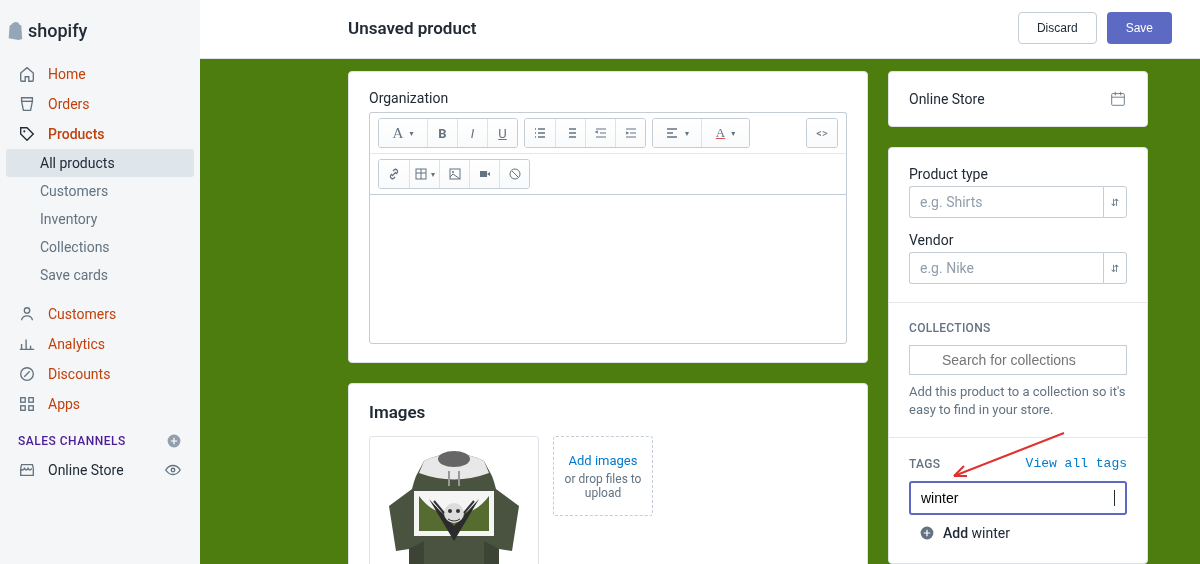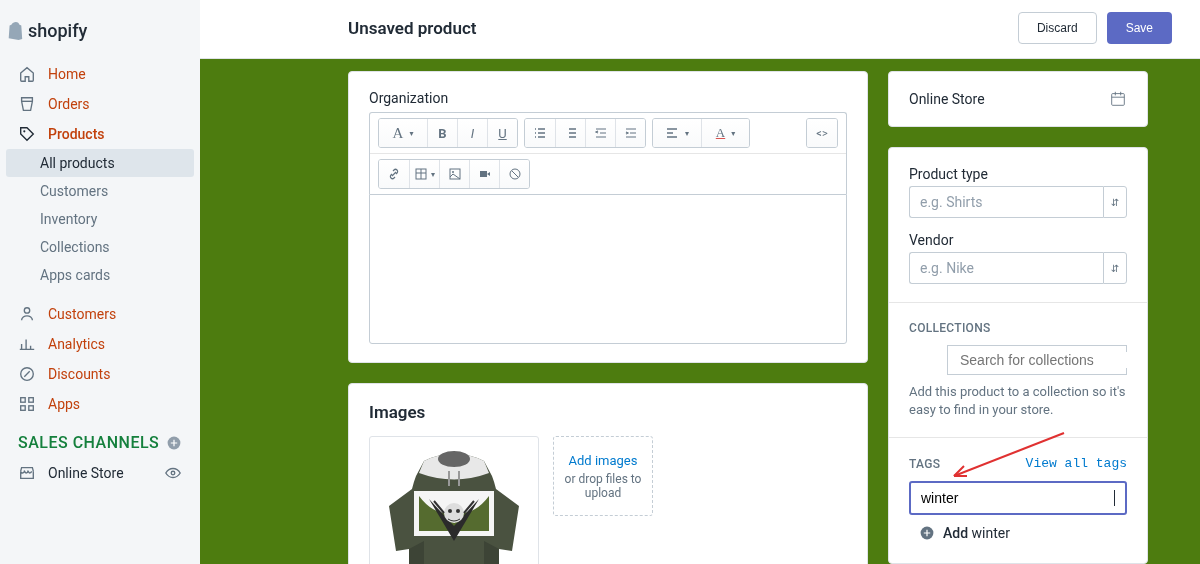--- a/index.html
+++ b/index.html
@@ -7,21 +7,21 @@
     .app { display: flex; height: 564px; width: 1200px; overflow: hidden; }
     .sidebar { width: 200px; background: #f4f6f8; padding-top: 8px; flex-shrink: 0; }
     .logo { display: flex; align-items: center; gap: 4px; padding: 12px 6px 18px; font-weight: 500; font-size: 18px; color: #212b36; }
     .logo svg { width: 18px; height: 20px; fill: #95a7b7; }
     .nav-item { display: flex; align-items: center; gap: 12px; padding: 6px 18px; color: #c2410c; cursor: pointer; font-size: 14px; }
     .nav-item svg { width: 18px; height: 18px; fill: none; stroke: #637381; stroke-width: 1.5; }
     .sub-item { padding: 6px 18px 6px 40px; color: #637381; font-size: 14px; cursor: pointer; }
     .sub-item.active { background: #dee5eb; color: #212b36; border-radius: 3px; margin: 0 6px; padding-left: 34px; }
     .nav-item.selected { font-weight: 500; }
     .nav-item.selected svg { stroke: #212b36; }
-    .section-header { display: flex; align-items: center; justify-content: space-between; padding: 14px 18px 6px; font-size: 16px; font-weight: 500; color: #15803d; letter-spacing: 0.5px; }
+    .section-header { display: flex; align-items: center; justify-content: space-between; padding: 14px 18px 6px; font-size: 12px; font-weight: 500; color: #4c1d95; letter-spacing: 0.5px; }
     .section-header svg { width: 16px; height: 16px; fill: #919eab; cursor: pointer; }
     .channel-item { display: flex; align-items: center; gap: 12px; padding: 6px 18px; color: #212b36; cursor: pointer; }
     .channel-item .eye { margin-left: auto; }
     .channel-item svg { width: 18px; height: 18px; fill: none; stroke: #637381; stroke-width: 1.5; }
     .main { flex: 1; display: flex; flex-direction: column; background: #4d7c0f; overflow: hidden; }
     .topbar { display: flex; align-items: center; padding: 12px 28px 14px 148px; background: #fff; border-bottom: 1px solid #dfe3e8; }
     .topbar-title { font-size: 17px; font-weight: 600; color: #212b36; }
     .topbar-actions { margin-left: auto; display: flex; gap: 10px; }
     .btn { padding: 8px 18px; border-radius: 4px; font-size: 12px; cursor: pointer; border: 1px solid transparent; }
     .btn-default { background: #fff; border-color: #c4cdd5; color: #212b36; }
@@ -50,21 +50,21 @@
     .image-thumb { width: 170px; height: 180px; border: 1px solid #dfe3e8; border-radius: 3px; display: flex; align-items: center; justify-content: center; position: relative; background: #fff; }
     .dropzone { width: 100px; height: 80px; border: 1px dashed #c4cdd5; border-radius: 3px; display: flex; flex-direction: column; align-items: center; justify-content: center; gap: 4px; text-align: center; font-size: 12px; color: #637381; padding: 6px; }
     .dropzone .link { color: #007ace; cursor: pointer; font-size: 13px; }
     .channel-row { display: flex; align-items: center; justify-content: space-between; }
     .select-wrap { display: flex; }
     .select { flex: 1; border: 1px solid #c4cdd5; border-right: none; border-radius: 3px 0 0 3px; padding: 7px 10px; color: #919eab; font-size: 14px; background: #fff; }
     .select-caret { width: 24px; border: 1px solid #c4cdd5; border-radius: 0 3px 3px 0; display: flex; align-items: center; justify-content: center; background: #fff; font-size: 10px; color: #637381; }
     .field-label { font-size: 14px; color: #212b36; margin: 14px 0 4px; }
     .field-label:first-child { margin-top: 0; }
     .small-heading { font-size: 12px; font-weight: 500; letter-spacing: 0.3px; color: #637381; margin-bottom: 10px; }
-    .search-input { display: flex; align-items: center; gap: 8px; border: 1px solid #c4cdd5; border-radius: 0; padding: 6px 4px; background: #fff; margin-left: 38px; }
+    .search-input { display: flex; align-items: center; gap: 8px; border: 1px solid #c4cdd5; border-radius: 0; padding: 6px 24px; background: #fff; }
     .search-input svg { width: 16px; height: 16px; fill: #637381; }
     .search-input input { border: none; outline: none; flex: 1; font-size: 14px; color: #637381; }
     .help-text { font-size: 13px; color: #637381; margin-top: 8px; line-height: 1.4; }
     .tags-header { display: flex; justify-content: space-between; align-items: center; margin-bottom: 10px; }
     .link-text { color: #007ace; font-size: 13px; cursor: pointer; font-family: Liberation Mono, monospace; }
     .tag-input { border: 2px solid #5c6ac4; border-radius: 3px; padding: 7px 10px; background: #fff; display: flex; align-items: center; position: relative; }
     .tag-input input { border: none; outline: none; flex: 1; font-size: 14px; }
     .caret-blink { width: 1px; height: 16px; background: #212b36; }
     .add-option { display: flex; align-items: center; gap: 8px; padding: 10px 10px 4px; cursor: pointer; color: #212b36; }
     .add-option svg { width: 16px; height: 16px; fill: #637381; }
@@ -101,21 +101,21 @@
       <svg viewBox="0 0 20 20">
           <path d="M3 3h7l7 7-7 7-7-7V3z"></path>
           <circle cx="7" cy="7" r="1.2" fill="#212b36" stroke="none"></circle>
         </svg>
       <span>Products</span>
     </div>
     <div class="sub-item active"><span>All products</span></div>
     <div class="sub-item"><span>Customers</span></div>
     <div class="sub-item"><span>Inventory</span></div>
     <div class="sub-item"><span>Collections</span></div>
-    <div class="sub-item"><span>Apps cards</span></div>
+    <div class="sub-item"><span>Save cards</span></div>
     <div style="height:10px"></div>
     <div class="nav-item">
       <svg viewBox="0 0 20 20">
           <circle cx="10" cy="6" r="3"></circle>
           <path d="M4 17c0-3 3-5 6-5s6 2 6 5"></path>
         </svg>
       <span>Customers</span>
     </div>
     <div class="nav-item">
       <svg viewBox="0 0 20 20">

